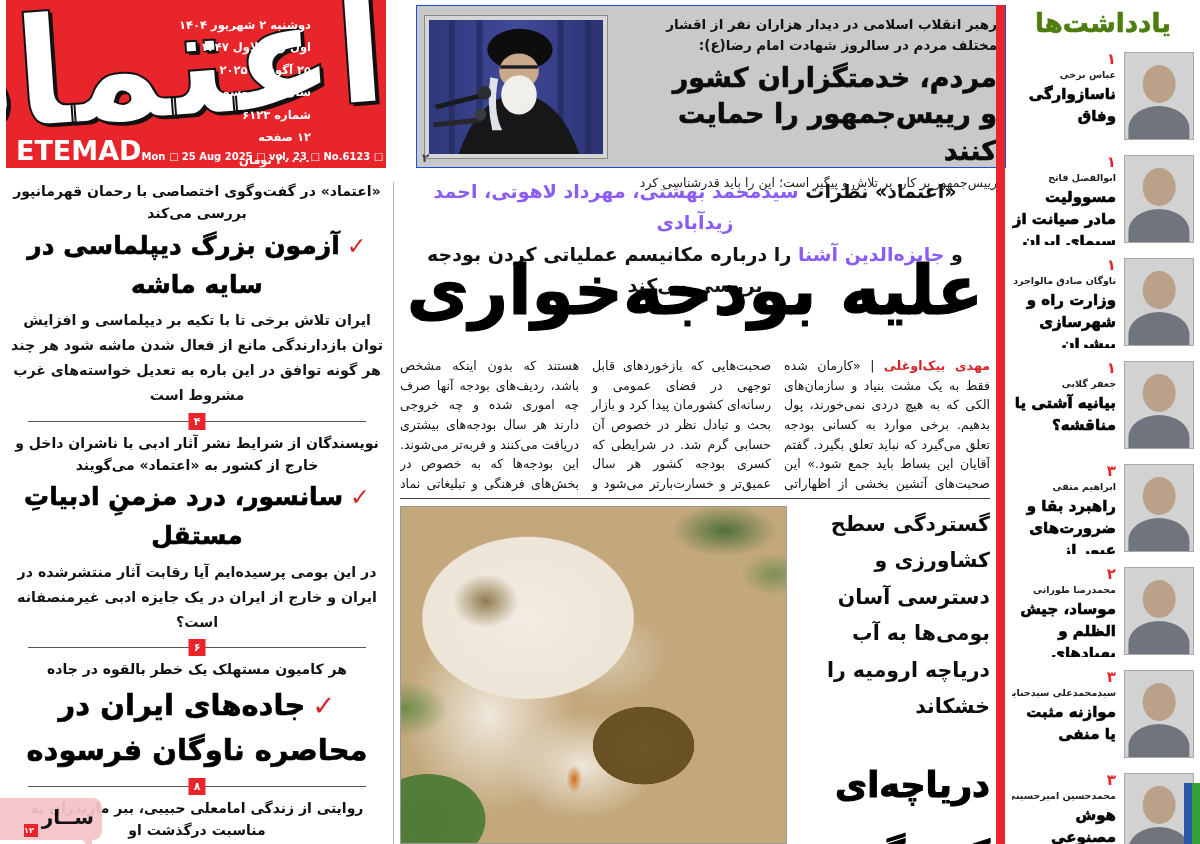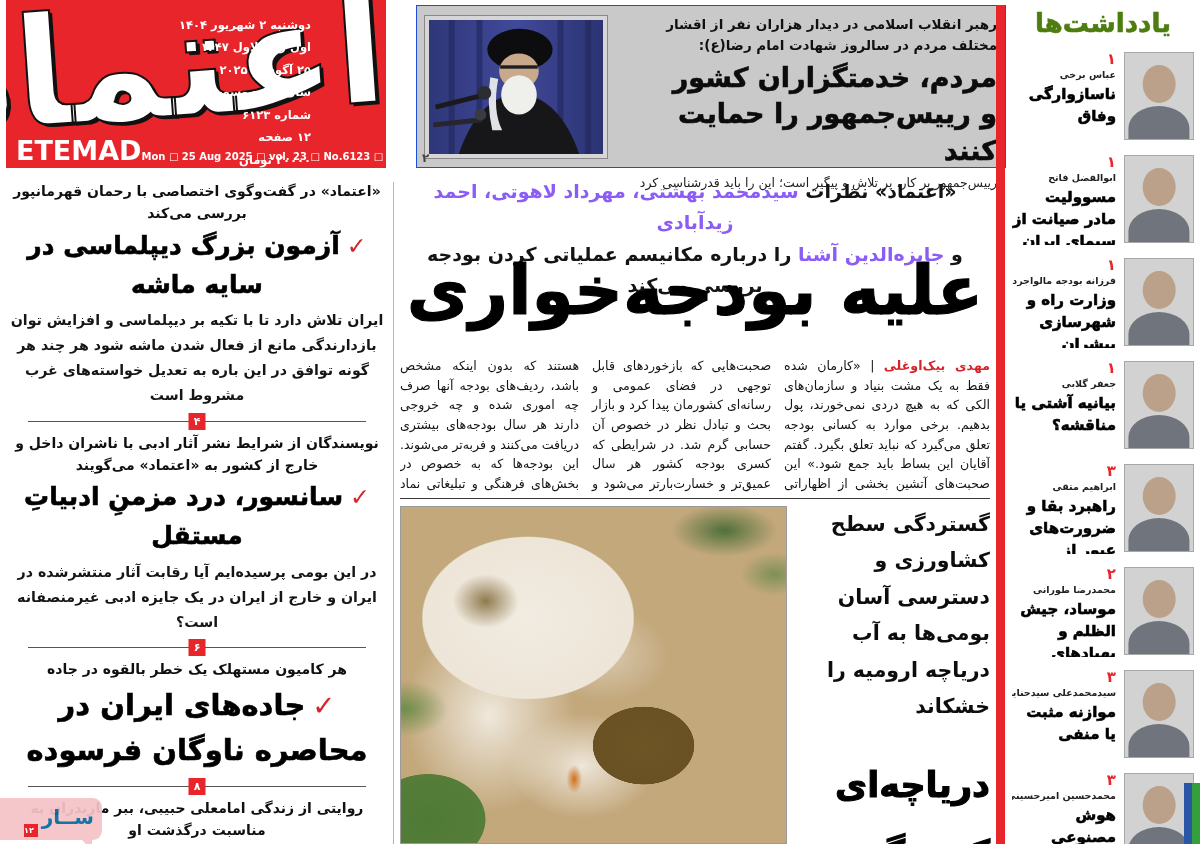--- a/index.html
+++ b/index.html
@@ -115,21 +115,21 @@
   .sb-author{font-size:9.5px;font-weight:bold;color:#222;margin-top:2px;white-space:nowrap;}
   .sb-title{font-size:15px;line-height:1.45;color:#000;margin-top:4px;}
 
   
   .watermark{
     position:absolute;left:-10px;top:798px;width:112px;height:42px;z-index:5;
     background:#f5c3c8;border-radius:9px;opacity:0.93;
   }
   .watermark::after{content:"";position:absolute;right:10px;bottom:-10px;
     border:10px solid transparent;border-top-color:#f5c3c8;border-right-color:#f5c3c8;}
-  .wm-text{position:absolute;right:8px;top:7px;color:#0369a1;font-size:20px;font-weight:bold;letter-spacing:-1px;}
+  .wm-text{position:absolute;right:8px;top:7px;color:#000000;font-size:20px;font-weight:bold;letter-spacing:-1px;}
   .wm-badge{
     position:absolute;left:24px;top:824px;z-index:6;width:14px;height:13px;
     background:#e8252a;color:#fff;font-size:8px;line-height:13px;text-align:left;font-weight:bold;
   }
   .color-strip{position:absolute;left:1184px;top:783px;width:16px;height:61px;display:flex;z-index:4;}
   .color-strip .green{width:8px;background:#33a03c;}
   .color-strip .blue{width:8px;background:#2b56a5;}
 </style>
 </head>
 <body>
@@ -222,21 +222,21 @@
       <div>که دیگر</div>
 
     </div>
   </div>
 
   <div class="left-col">
 
     <div class="story">
       <div class="story-kicker">«اعتماد» در گفت‌وگوی اختصاصی با رحمان قهرمانپور بررسی می‌کند</div>
       <div class="story-headline heavy"><span class="check-icon"></span><span>آزمون بزرگ دیپلماسی در سایه ماشه</span></div>
-      <div class="story-sub">ایران تلاش دارد تا با تکیه بر دیپلماسی و افزایش توان بازدارندگی مانع از فعال شدن ماشه شود هر چند هر گونه توافق در این باره به تعدیل خواسته‌های غرب مشروط است</div>
+      <div class="story-sub">ایران تلاش برخی تا با تکیه بر دیپلماسی و افزایش توان بازدارندگی مانع از فعال شدن ماشه شود هر چند هر گونه توافق در این باره به تعدیل خواسته‌های غرب مشروط است</div>
       <div class="story-divider">
           <span class="badge">۴</span>
         </div>
     </div>
 
     <div class="story">
       <div class="story-kicker">نویسندگان از شرایط نشر آثار ادبی با ناشران داخل و خارج از کشور به «اعتماد» می‌گویند</div>
       <div class="story-headline heavy"><span class="check-icon"></span><span>سانسور، درد مزمنِ ادبیاتِ مستقل</span></div>
       <div class="story-sub">در این بومی پرسیده‌ایم آیا رقابت آثار منتشرشده در ایران و خارج از ایران در یک جایزه ادبی غیرمنصفانه است؟</div>
       <div class="story-divider">
@@ -281,21 +281,21 @@
         <div class="sb-num">۱</div>
         <div class="sb-author">ابوالفضل فاتح</div>
         <div class="sb-title heavy">مسوولیت مادر صیانت از سیمای ایران و اسلام</div>
       </div>
     </div>
 
     <div class="sb-item">
       <div class="sb-photo"></div>
       <div class="sb-text">
         <div class="sb-num">۱</div>
-        <div class="sb-author">فرزانه بودجه مالواجرد</div>
+        <div class="sb-author">ناوگان صادق مالواجرد</div>
         <div class="sb-title heavy">وزارت راه و شهرسازی پیشران اقتصاد ملی</div>
       </div>
     </div>
 
     <div class="sb-item">
       <div class="sb-photo"></div>
       <div class="sb-text">
         <div class="sb-num">۱</div>
         <div class="sb-author">جعفر گلابی</div>
         <div class="sb-title heavy">بیانیه آشتی یا مناقشه؟</div>

